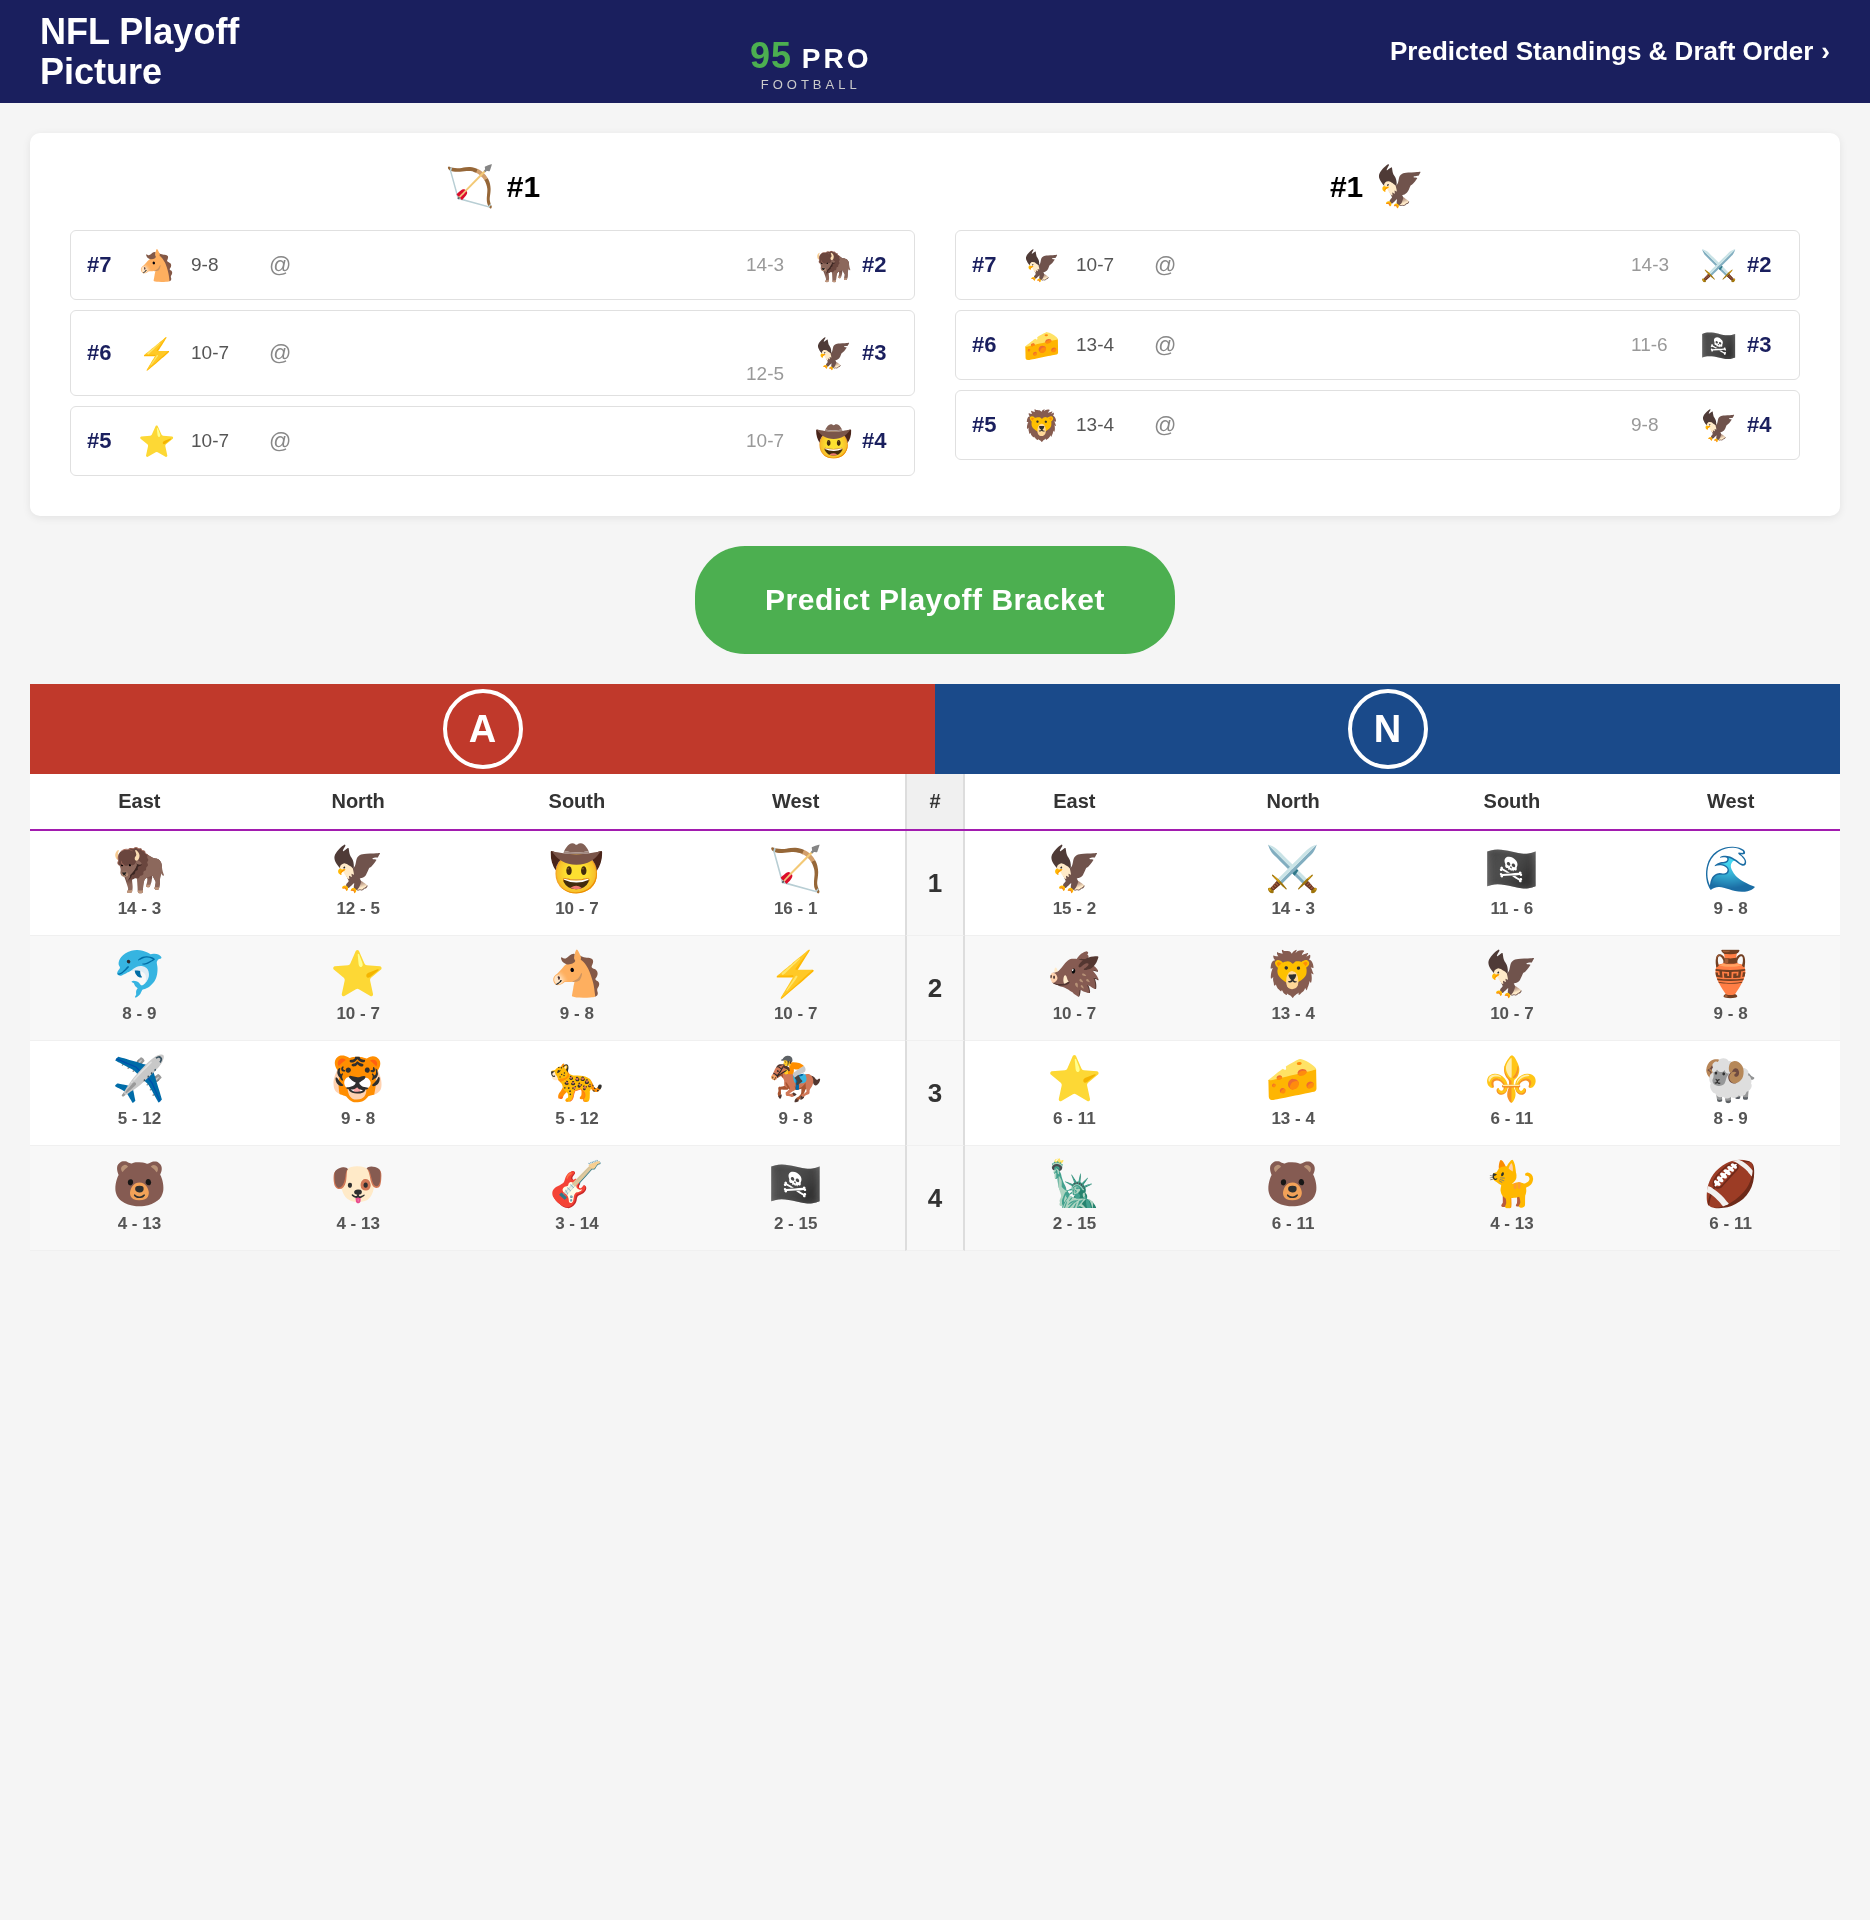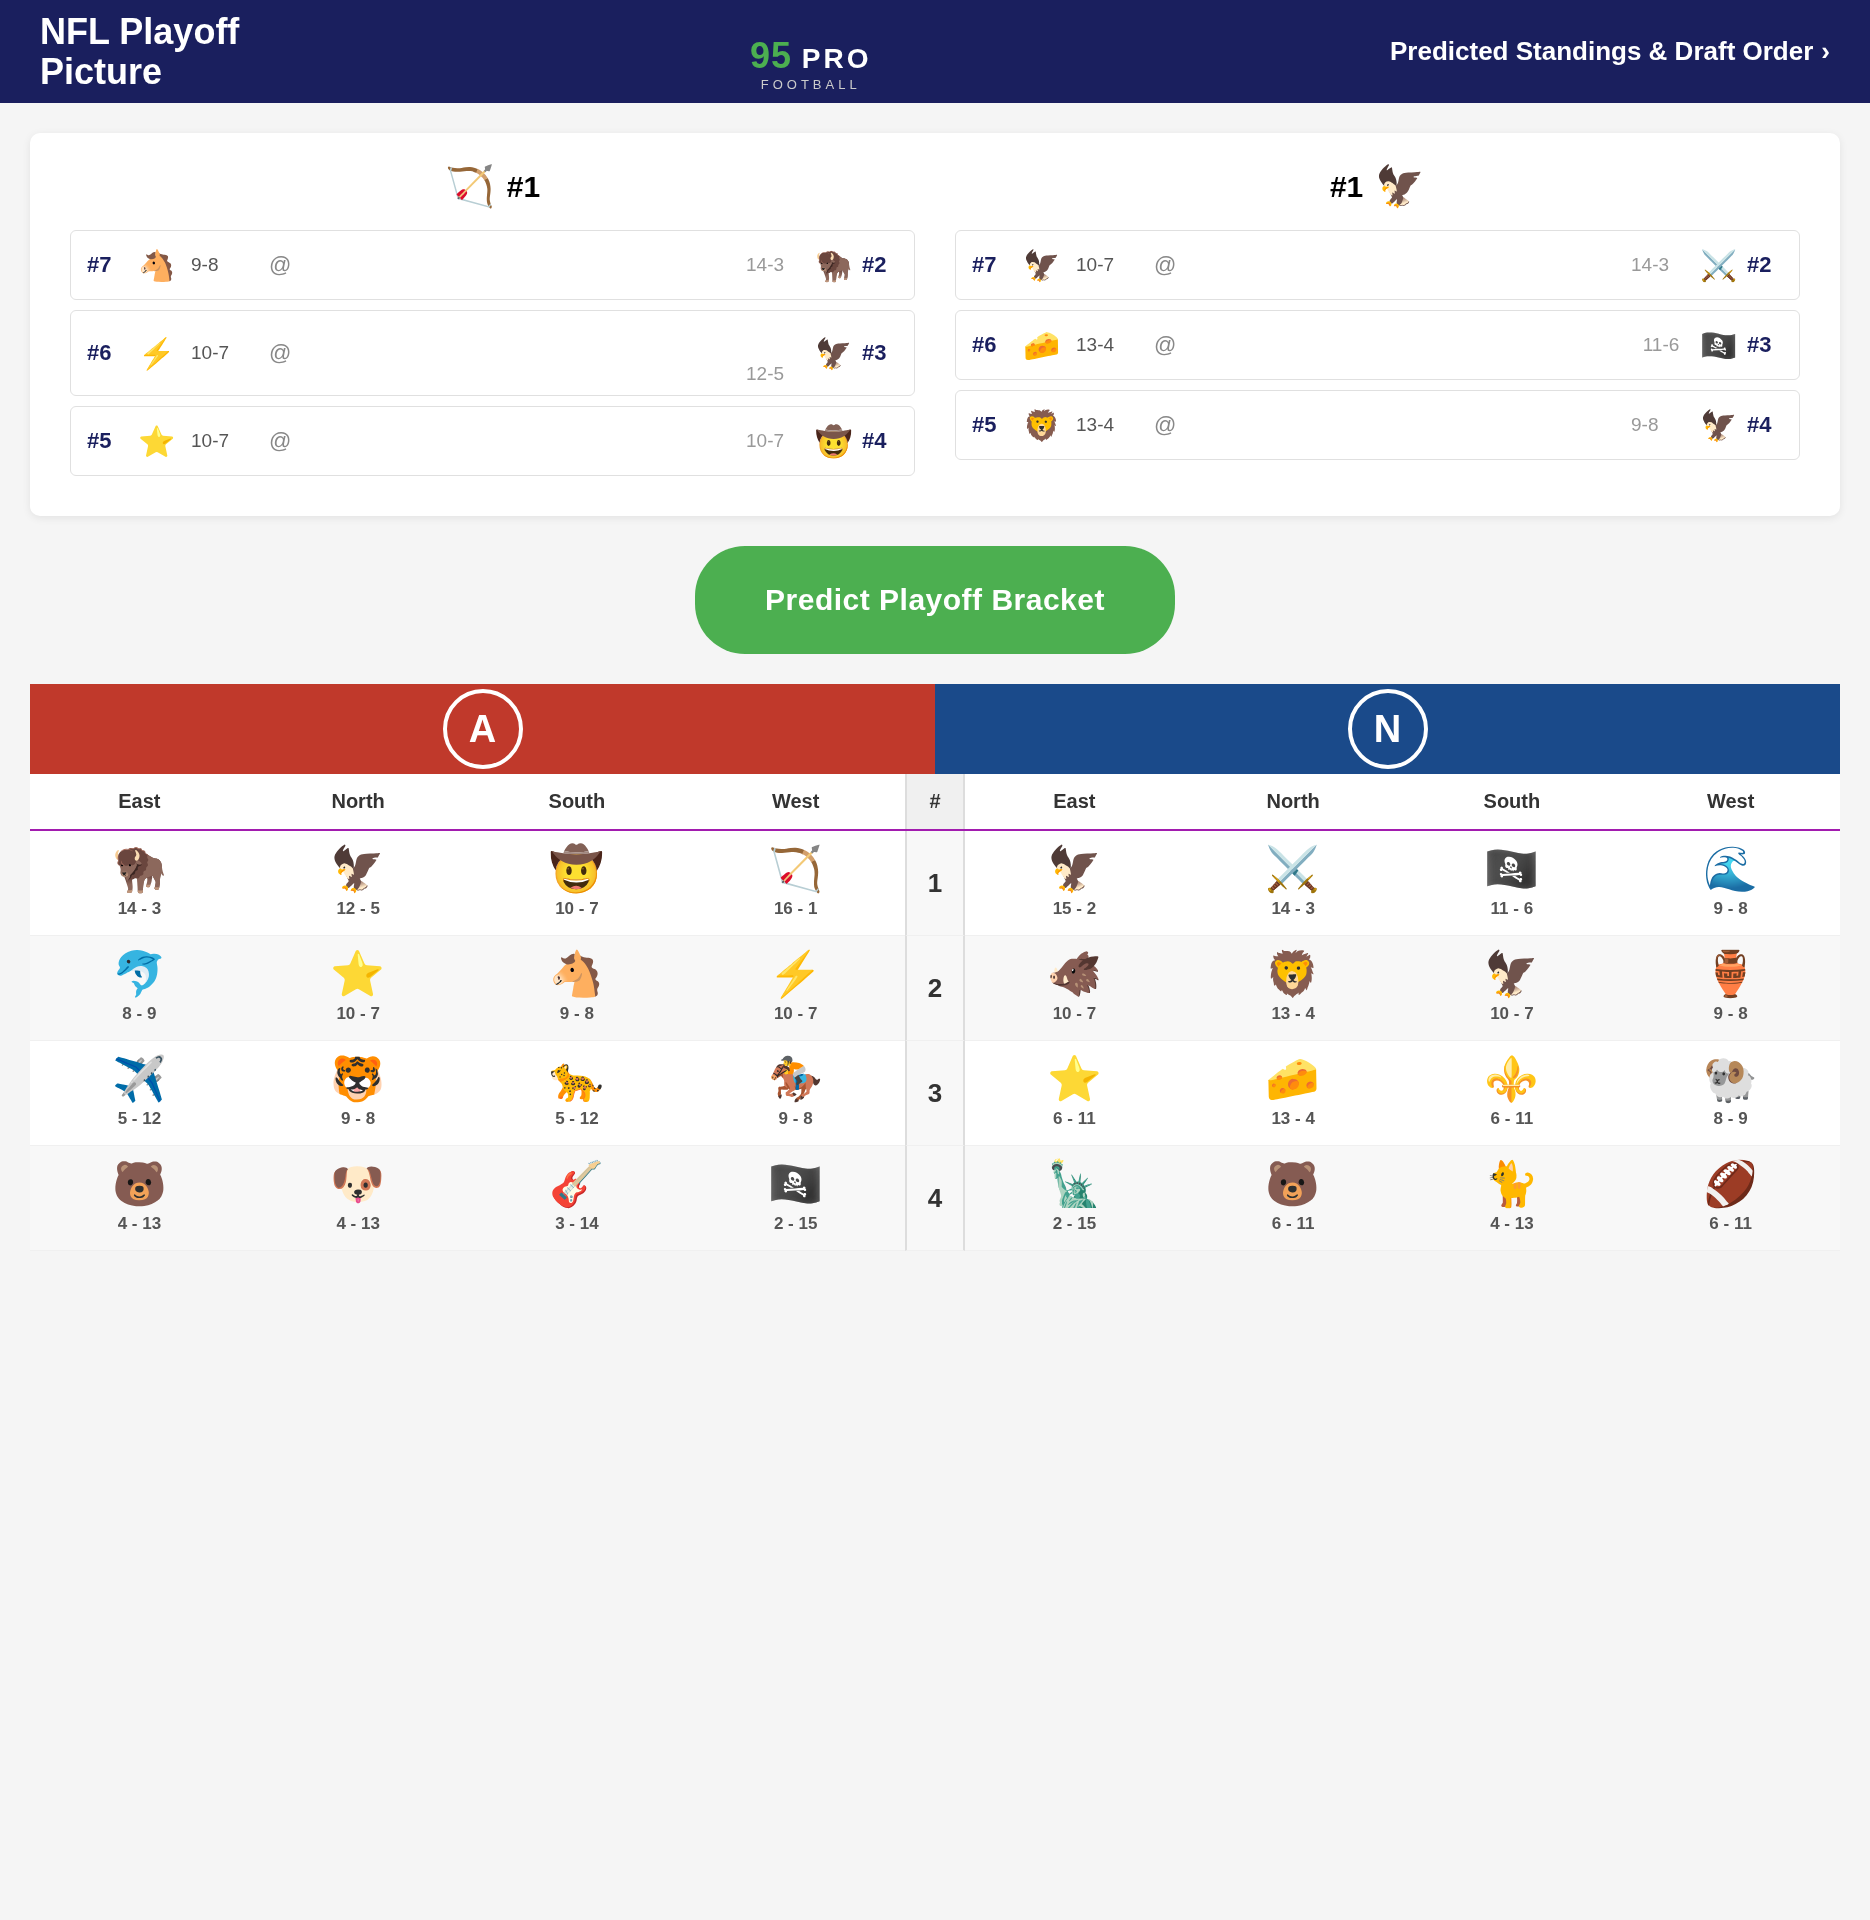--- a/index.html
+++ b/index.html
@@ -302,21 +302,21 @@
           <span class="team-logo-sm">⚔️</span>
           <span class="seed">#2</span>
         </div>
       </div>
       <div class="matchup-row">
         <span class="seed">#6</span>
         <span class="team-logo-sm">🧀</span>
         <span class="record">13-4</span>
         <span class="at-symbol">@</span>
         <div class="matchup-right">
-          <span class="record" style="color:#999;text-align:center;">11-6</span>
+          <span class="record" style="color:#999;">11-6</span>
           <span class="team-logo-sm">🏴‍☠️</span>
           <span class="seed">#3</span>
         </div>
       </div>
       <div class="matchup-row">
         <span class="seed">#5</span>
         <span class="team-logo-sm">🦁</span>
         <span class="record">13-4</span>
         <span class="at-symbol">@</span>
         <div class="matchup-right">

